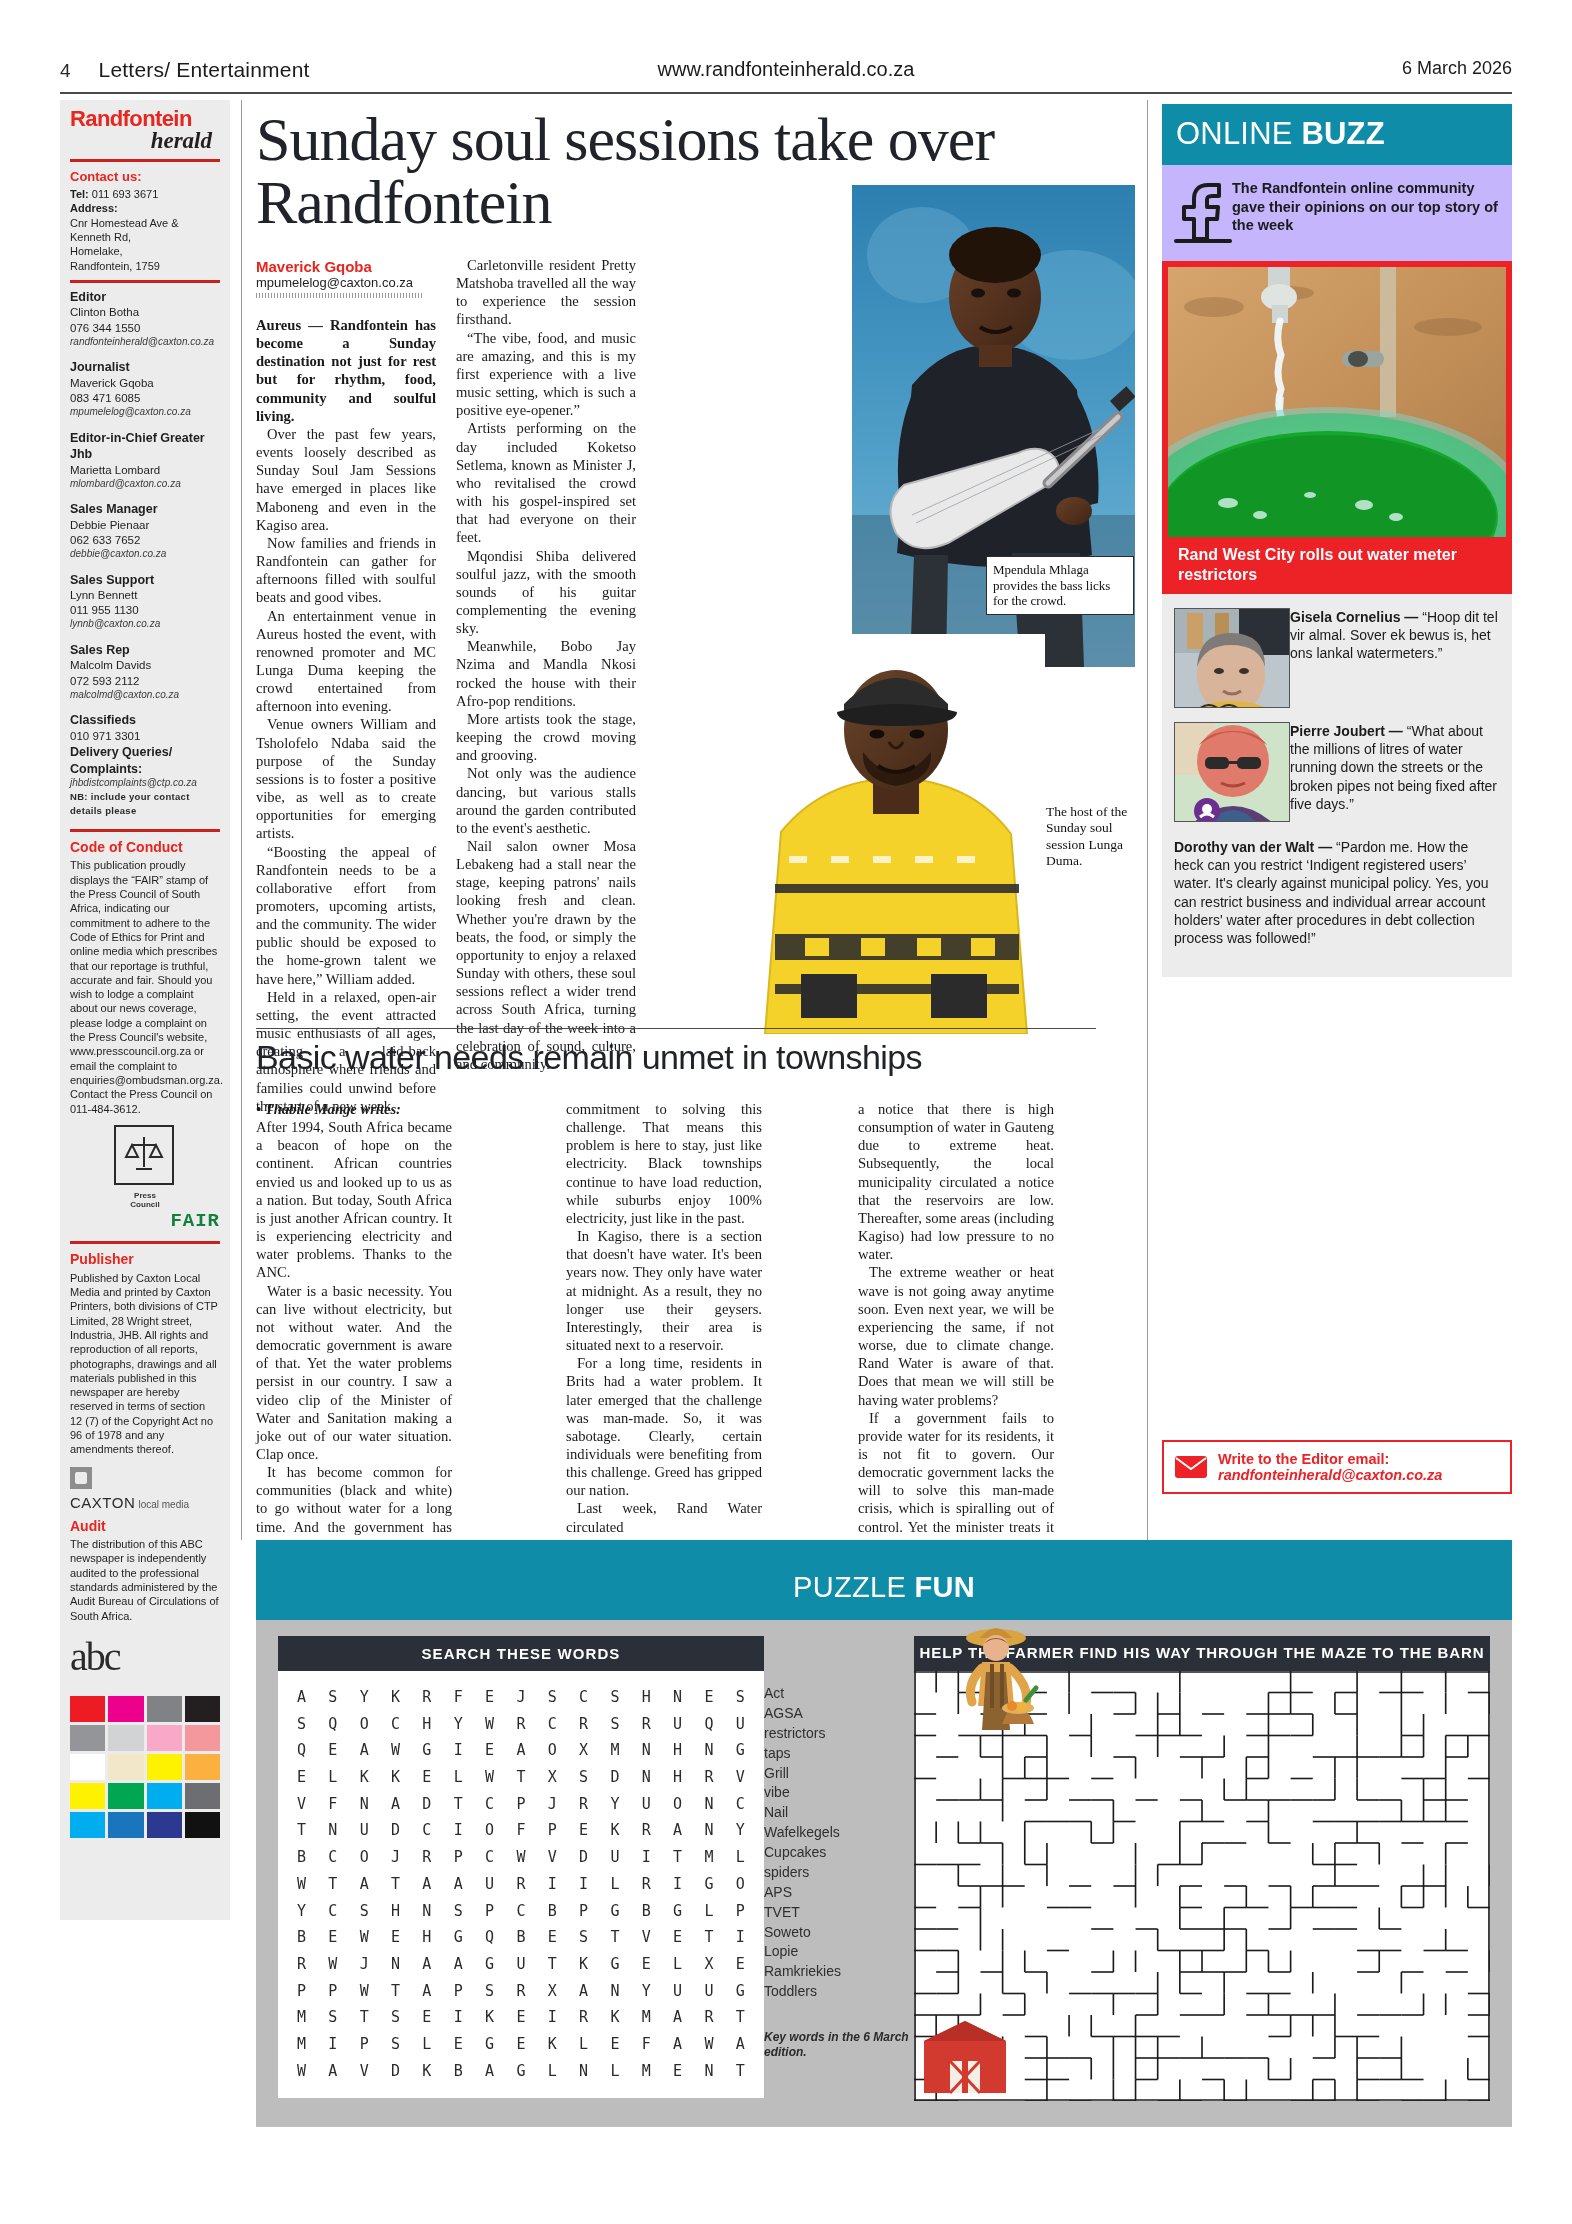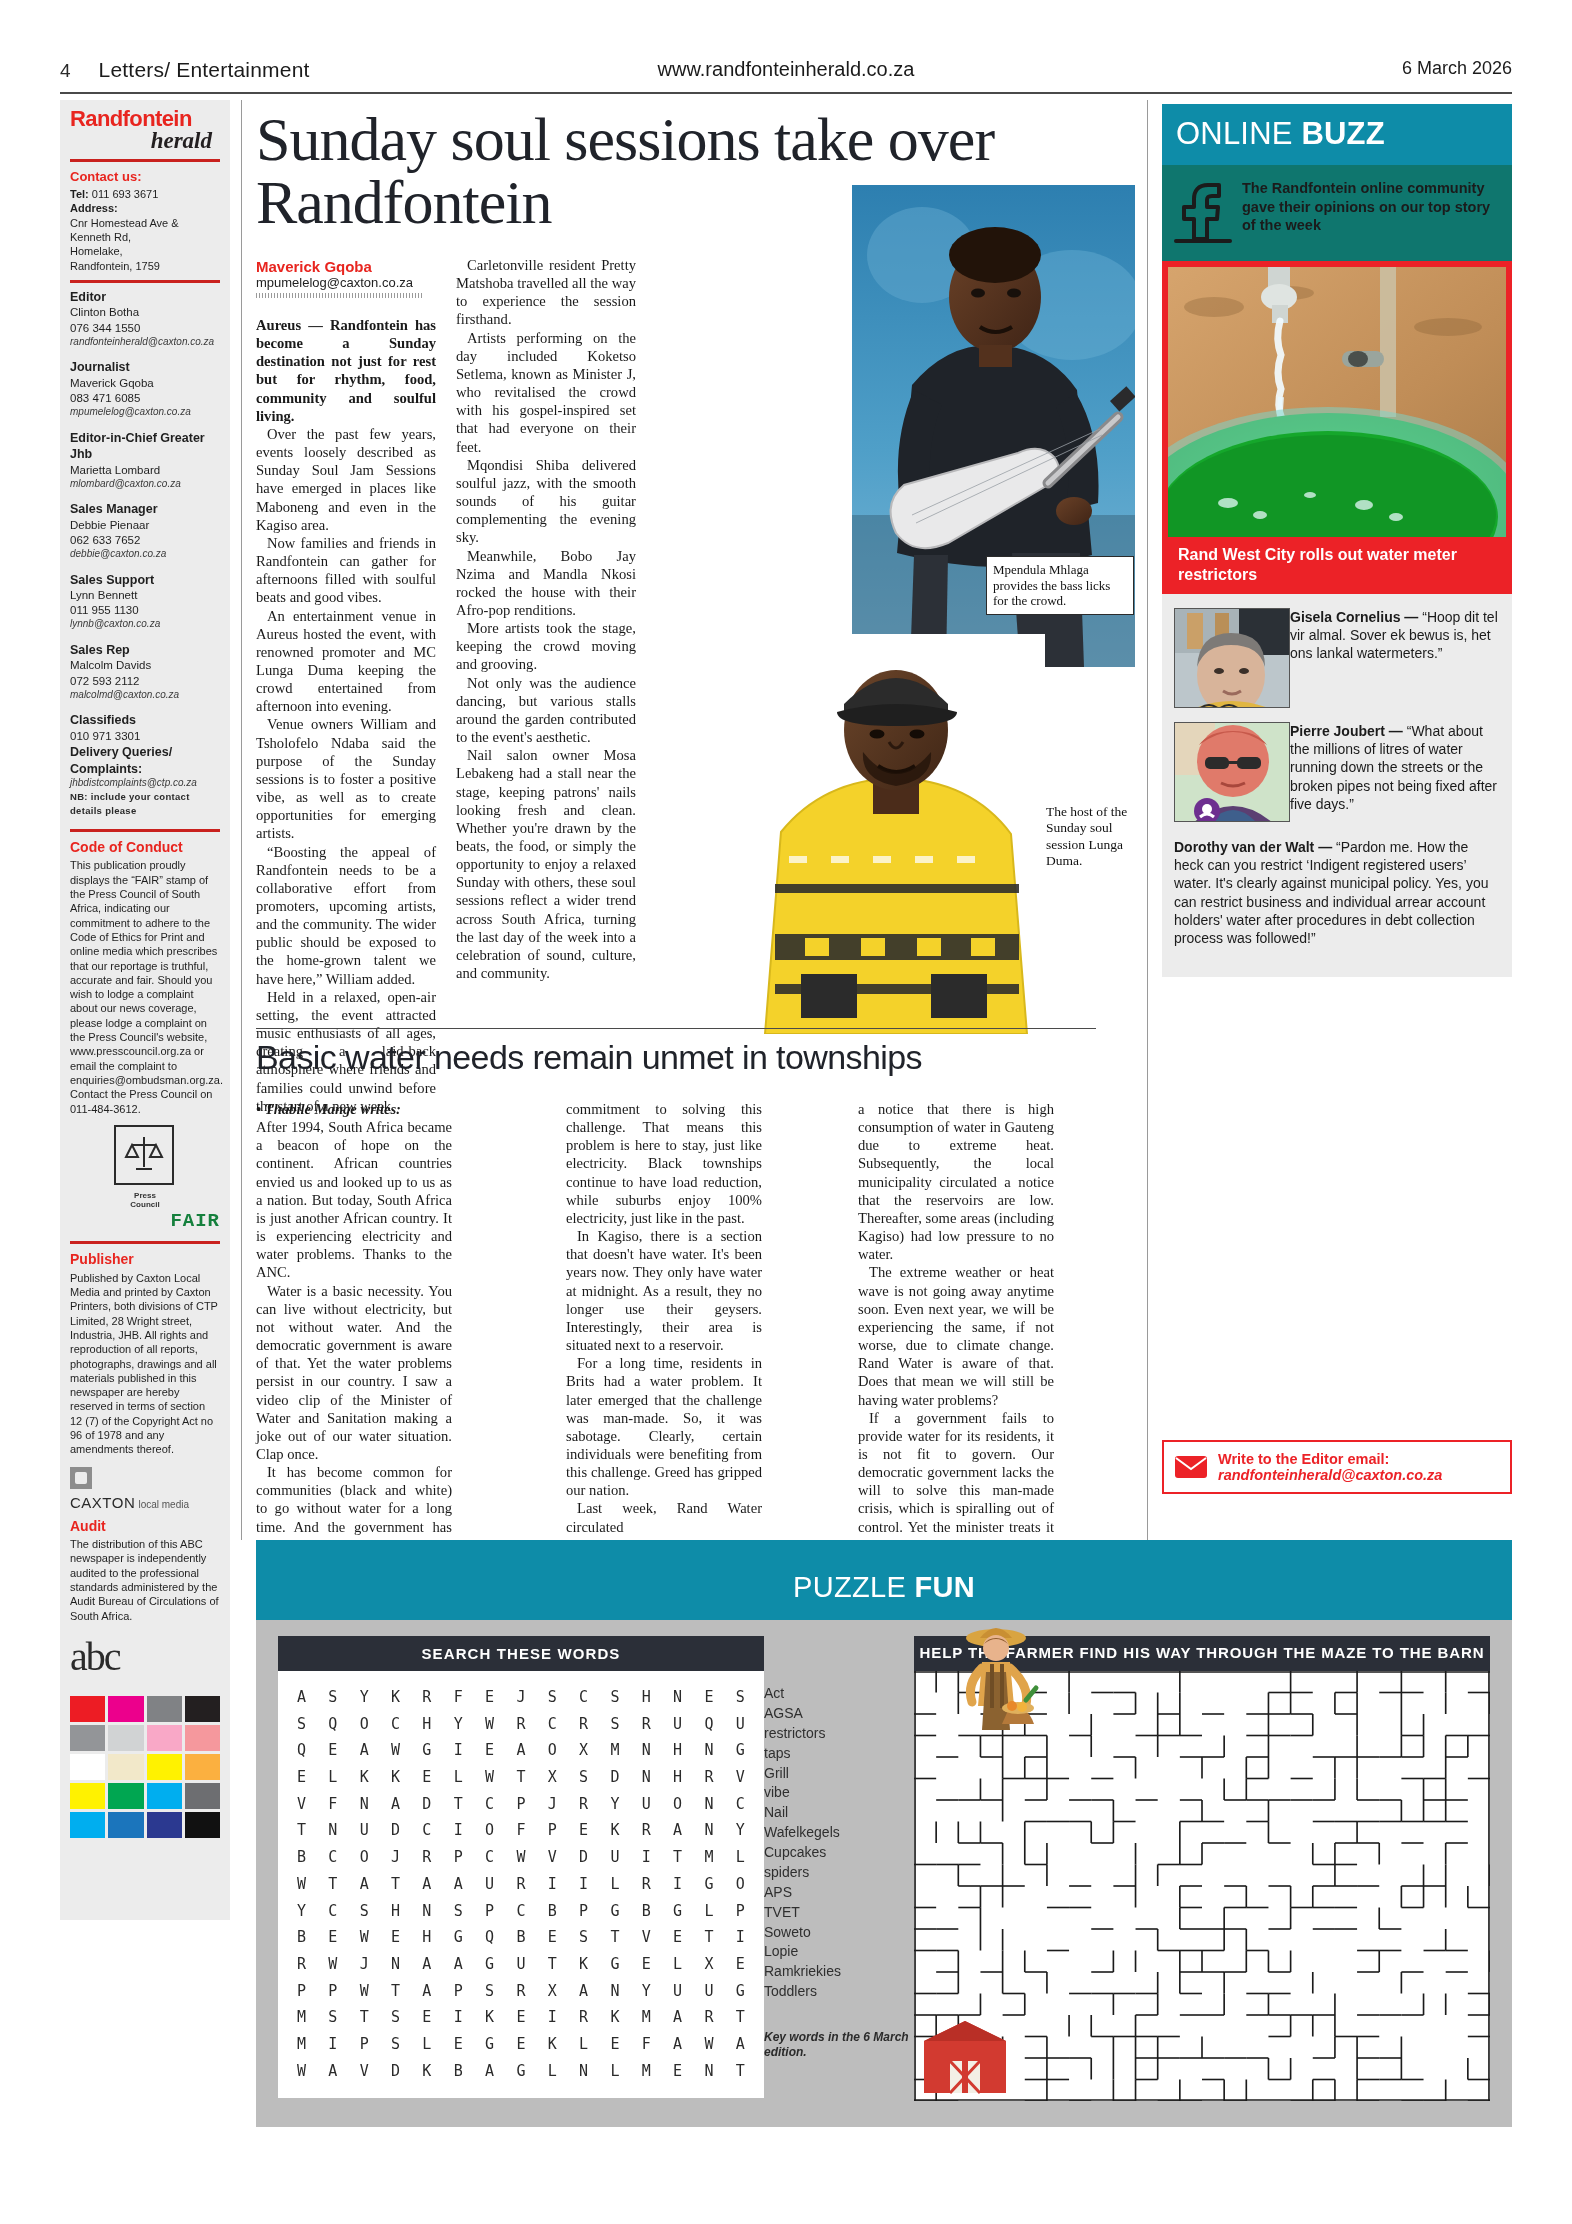--- a/index.html
+++ b/index.html
@@ -100,21 +100,21 @@
   }
   #w-col1 { left: 256px; top: 1100px; width: 196px; }
   #w-col2 { left: 566px; top: 1100px; width: 196px; }
   #w-col3 { left: 858px; top: 1100px; width: 196px; }
   .writes { font-weight: bold; font-style: italic; }
 
   
   .buzz { position: absolute; left: 1162px; top: 104px; width: 350px; }
   .buzz-head { background: #0e8ca8; color: #fff; font-size: 31px; padding: 12px 14px 13px; letter-spacing: .2px; }
   .buzz-head b { font-weight: bold; }
-  .buzz-intro { background: #0f766e; display: flex; gap: 10px; padding: 14px 12px 16px 12px; align-items: flex-start; }
+  .buzz-intro { background: #c4b5fd; display: flex; padding: 14px 12px 16px 12px; align-items: flex-start; }
   .fb-icon { width: 58px; height: 66px; flex: none; }
   .buzz-intro-text { font-weight: bold; font-size: 14.5px; line-height: 1.28; color: #1b1b1b; }
   .buzz-photo-wrap { background: #ec2227; padding: 6px 6px 0 6px; }
   .buzz-photo { height: 270px; position: relative; overflow: hidden; }
   .buzz-photo-cap { background: #ec2227; color: #fff; font-weight: bold; font-size: 16px; line-height: 1.22; padding: 8px 10px 10px 10px; }
 
   .comment { display: flex; gap: 0; padding: 14px 12px 0 12px; background: #ececec; }
   .comment-photo { width: 116px; height: 100px; flex: none; border: 1px solid #555; overflow: hidden; position: relative; }
   .comment-text { font-size: 14px; line-height: 1.3; color: #1b1b1b; }
   .comment-text b { font-weight: bold; }
@@ -292,20 +292,21 @@
     <p>Over the past few years, events loosely described as Sunday Soul Jam Sessions have emerged in places like Maboneng and even in the Kagiso area.</p>
     <p>Now families and friends in Randfontein can gather for afternoons filled with soulful beats and good vibes.</p>
     <p>An entertainment venue in Aureus hosted the event, with renowned promoter and MC Lunga Duma keeping the crowd entertained from afternoon into evening.</p>
     <p>Venue owners William and Tsholofelo Ndaba said the purpose of the Sunday sessions is to foster a positive vibe, as well as to create opportunities for emerging artists.</p>
     <p>“Boosting the appeal of Randfontein needs to be a collaborative effort from promoters, upcoming artists, and the community. The wider public should be exposed to the home-grown talent we have here,” William added.</p>
     <p>Held in a relaxed, open-air setting, the event attracted music enthusiasts of all ages, creating a laid-back atmosphere where friends and families could unwind before the start of a new week.</p>
   </div>
 
   <div class="colwrap" id="story-col2">
     <p>Carletonville resident Pretty Matshoba travelled all the way to experience the session firsthand.</p>
+    <p>“The vibe, food, and music are amazing, and this is my first experience with a live music setting, which is such a positive eye-opener.”</p>
     <p>Artists performing on the day included Koketso Setlema, known as Minister J, who revitalised the crowd with his gospel-inspired set that had everyone on their feet.</p>
     <p>Mqondisi Shiba delivered soulful jazz, with the smooth sounds of his guitar complementing the evening sky.</p>
     <p>Meanwhile, Bobo Jay Nzima and Mandla Nkosi rocked the house with their Afro-pop renditions.</p>
     <p>More artists took the stage, keeping the crowd moving and grooving.</p>
     <p>Not only was the audience dancing, but various stalls around the garden contributed to the event's aesthetic.</p>
     <p>Nail salon owner Mosa Lebakeng had a stall near the stage, keeping patrons' nails looking fresh and clean. Whether you're drawn by the beats, the food, or simply the opportunity to enjoy a relaxed Sunday with others, these soul sessions reflect a wider trend across South Africa, turning the last day of the week into a celebration of sound, culture, and community.</p>
   </div>
 
   <div class="photo" style="left:852px; top:185px; width:283px; height:482px;">
     <svg viewBox="0 0 283 482" width="283" height="482" preserveAspectRatio="none" aria-hidden="true">

